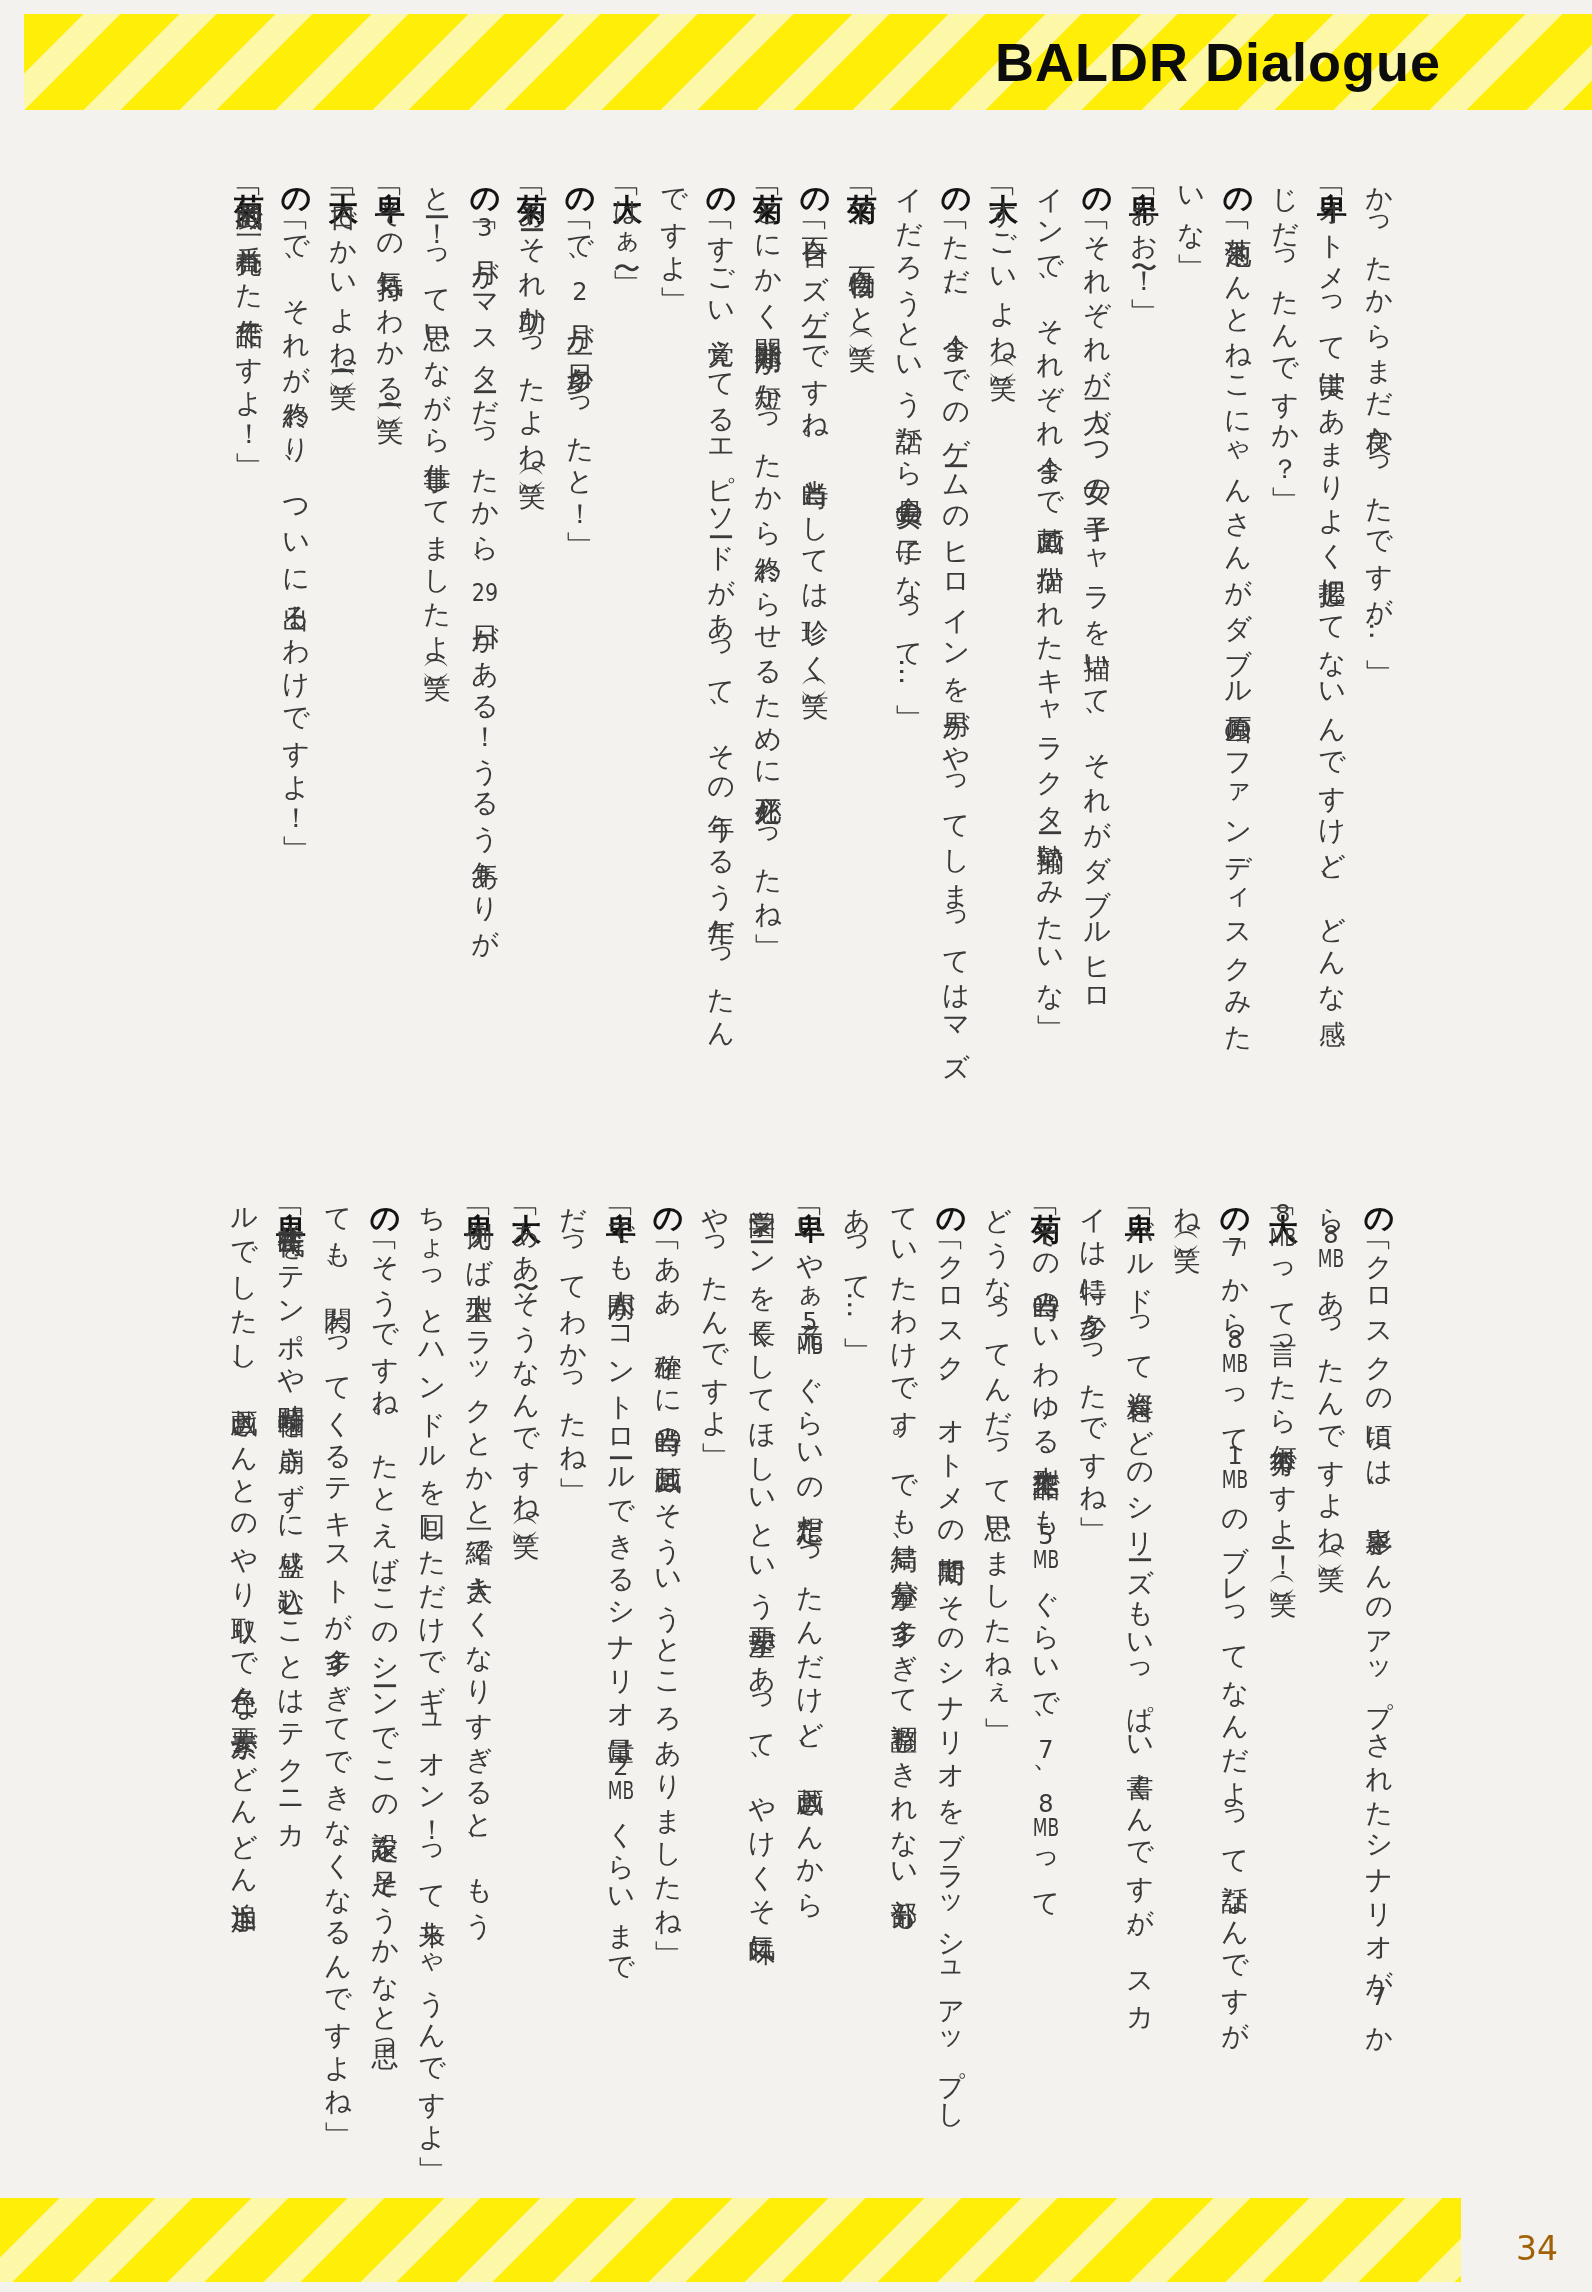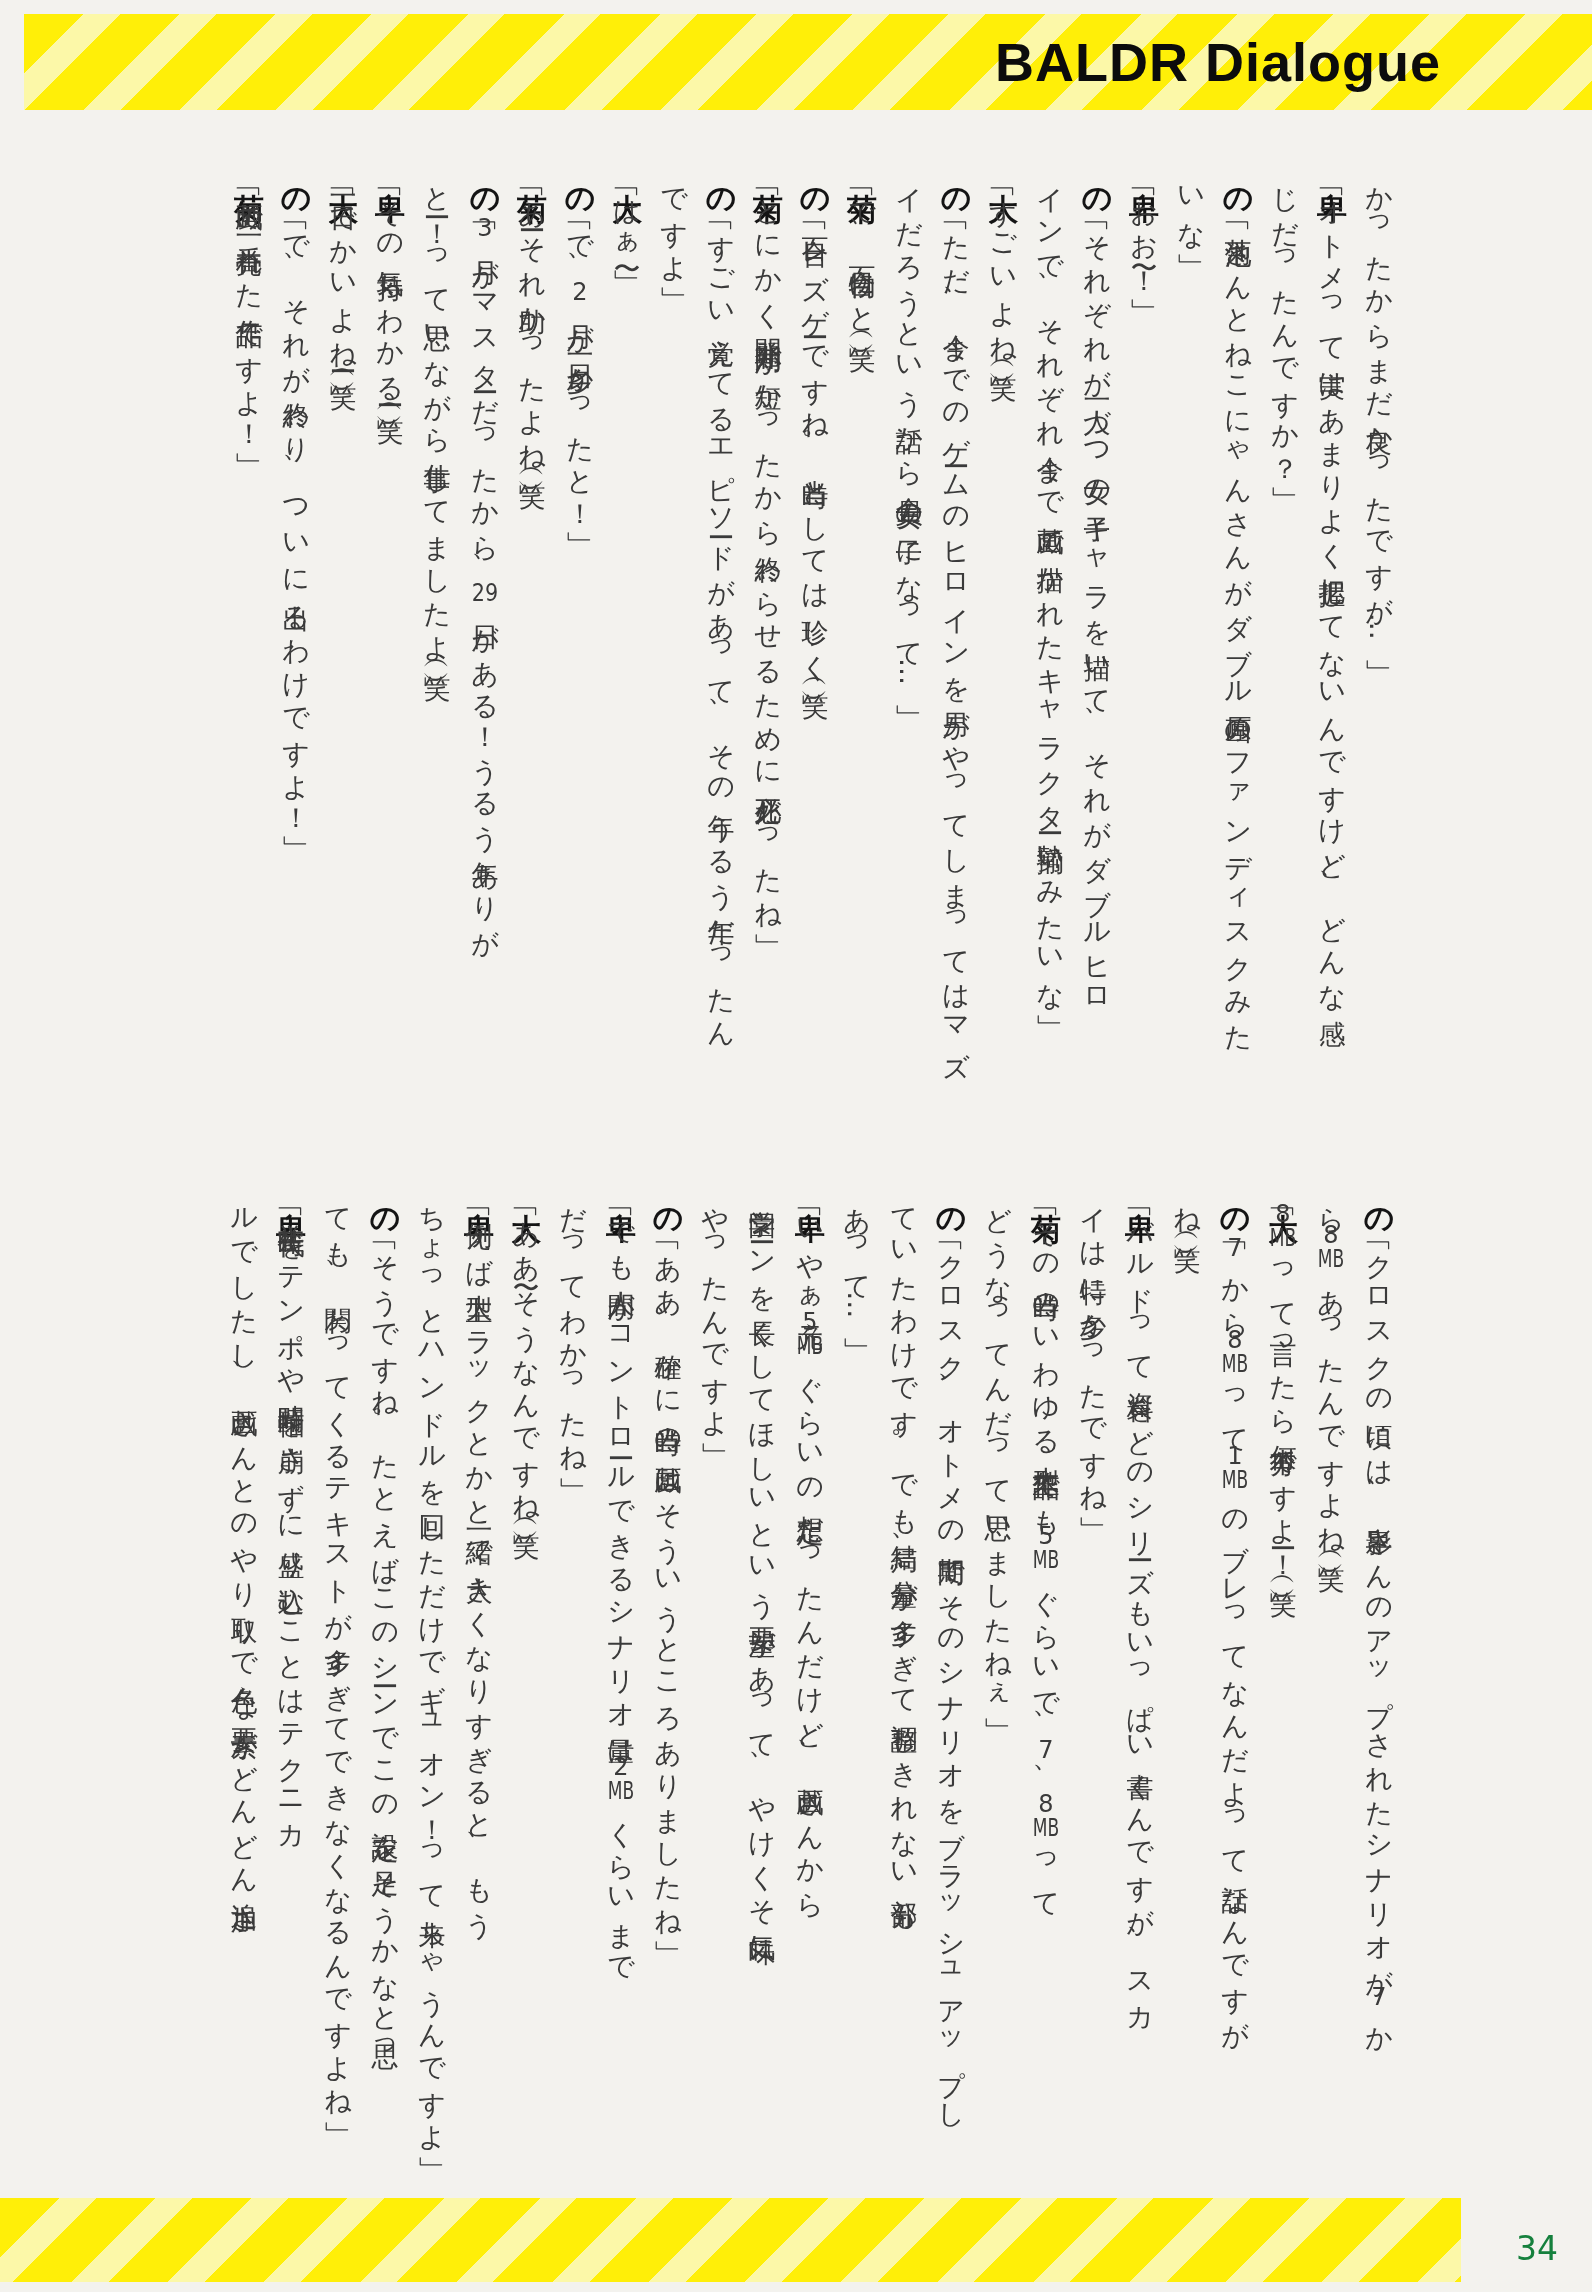--- a/index.html
+++ b/index.html
@@ -22,21 +22,21 @@
   .logo {
     position:absolute; right:151px; top:50%;
     transform:translateY(-50%);
     font-family:"Liberation Sans", sans-serif;
     font-weight:bold; font-size:54px; letter-spacing:1px;
     color:#0c0c0c; white-space:nowrap;
   }
 
   .page-number {
     position:absolute; right:34px; bottom:24px;
-    font-size:33px; color:#15803d;
+    font-size:33px; color:#a16207;
     font-family:"DejaVu Sans", sans-serif;
   }
 
   
   .block {
     position:absolute;
     writing-mode:vertical-rl;
     font-size:27px;
     line-height:47px;
     letter-spacing:3px;

